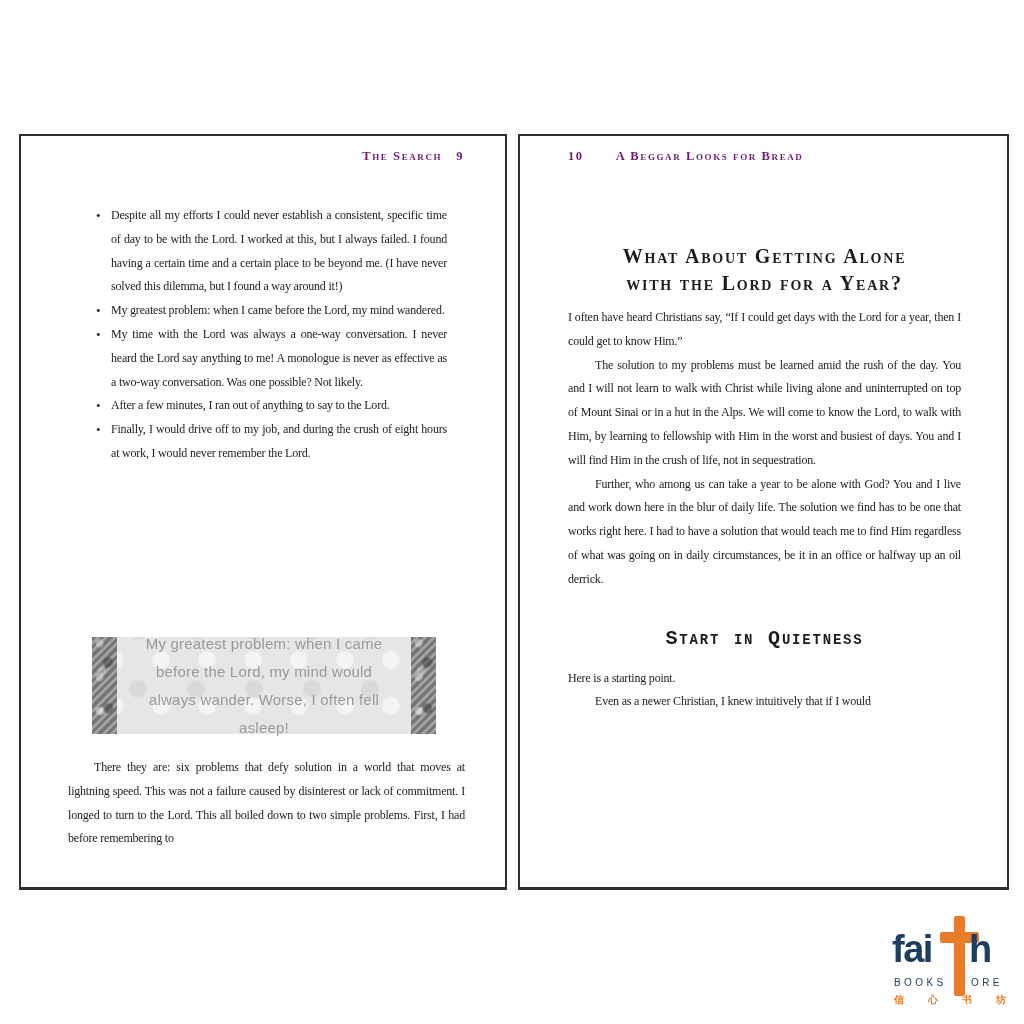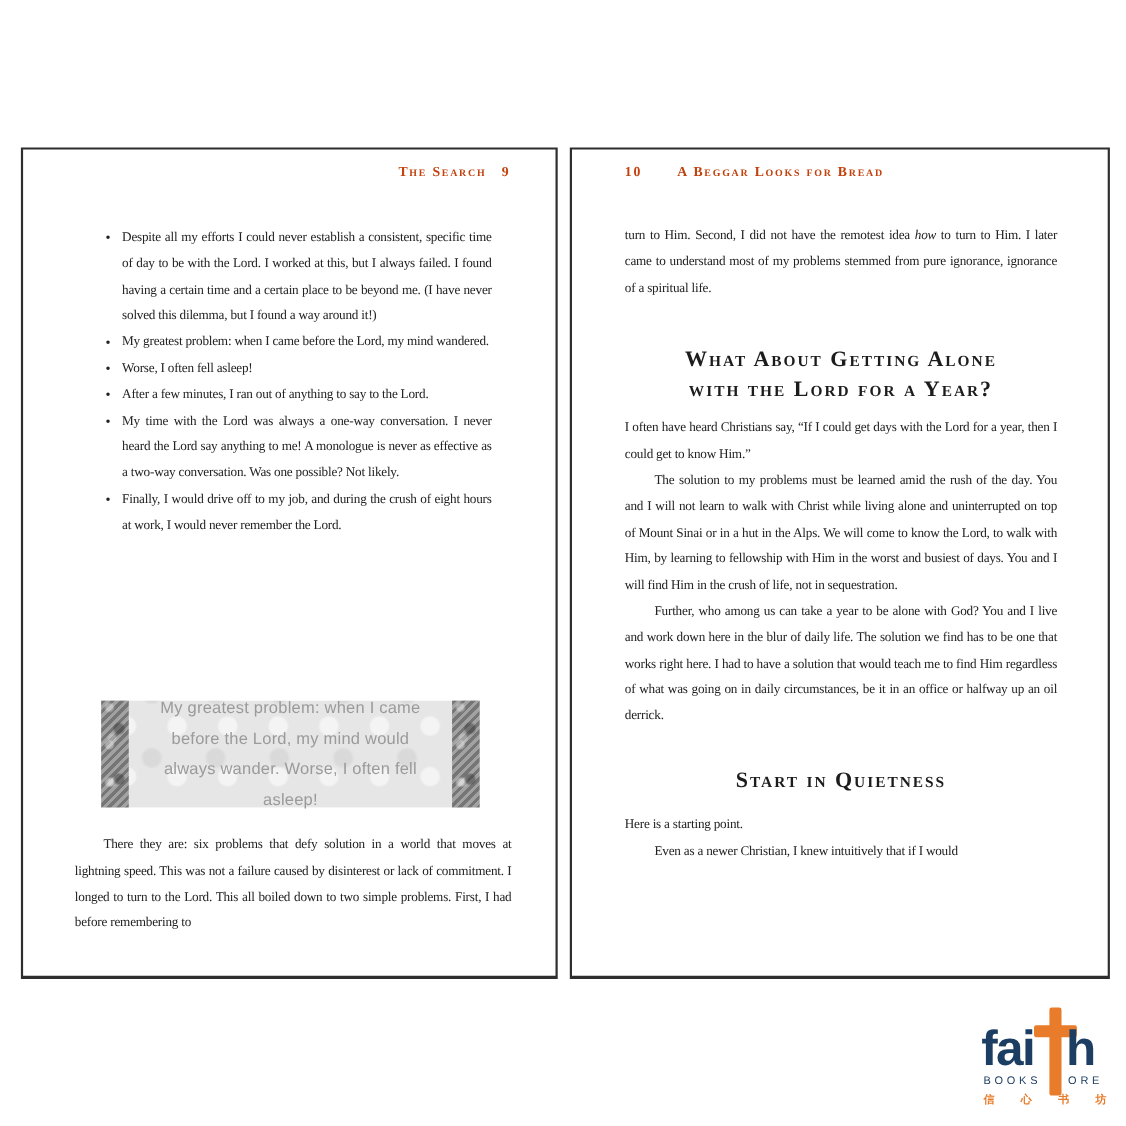--- a/index.html
+++ b/index.html
@@ -11,21 +11,21 @@
   .page {
     position:absolute; top:134px; height:756px; background:#fff;
     border:2px solid #2e2e2e; border-bottom-width:3px;
   }
   .page-left  { left:19px;  width:488px; }
   .page-right { left:518px; width:491px; }
 
   
   .running-header {
     position:absolute; top:13px; font-size:12.5px; font-weight:700;
-    font-variant-caps:small-caps; letter-spacing:1.6px; color:#c2410c;
+    font-variant-caps:small-caps; letter-spacing:1.6px; color:#701a75;
     white-space:nowrap;
   }
   .rh-left-page  { right:41px; text-align:right; }
   .rh-right-page { left:48px;  text-align:left;  }
   .rh-left-page .pno  { margin-left:14px; }
   .rh-right-page .pno { margin-right:32px; }
 
   
   .para, .bullets li {
     font-size:12px; line-height:23.8px; letter-spacing:-0.2px;
@@ -74,32 +74,32 @@
 
   
   .text-col { position:absolute; left:48px; top:66px; width:393px; }
   .text-col .para { margin:0; }
   .section-heading {
     font-size:20px; line-height:27px; font-weight:700;
     font-variant-caps:small-caps; letter-spacing:1.8px;
     text-align:center; color:#1c1c1c;
   }
   .h2-a { margin:41px 0 9px 0; }
-  .h2-b { margin:33px 0 15px 0; }
+  .h2-b { margin:33px 0 15px 0;font-family:Liberation Mono, monospace; }
   .section-heading span { display:block; }
   em.ital { font-style:italic; }
 
   
   .logo {
     position:absolute; left:891px; top:916px; width:126px; height:106px;
     font-family:"Liberation Sans", sans-serif;
   }
   .logo-word {
     position:absolute; top:14px; line-height:1; font-weight:700;
-    font-size:45px; letter-spacing:-1.5px; color:#1d3e63;
+    font-size:38px; letter-spacing:-1.5px; color:#1d3e63;
   }
   .logo-fai { left:1px; }
   .logo-h   { left:78px; }
   .cross { position:absolute; left:0; top:0; width:100%; height:100%; }
   .cross-v {
     position:absolute; left:63px; top:0; width:11px; height:80px;
     background:#e87c2a; border-radius:2px;
   }
   .cross-h {
     position:absolute; left:49px; top:16px; width:39px; height:11px;
@@ -123,42 +123,40 @@
 <div class="canvas">
 
   <section class="page page-left">
     <header class="running-header rh-left-page">
       <span>The Search</span><span class="pno">9</span>
     </header>
 
     <ul class="bullets">
       <li>Despite all my efforts I could never establish a consistent, specific time of day to be with the Lord. I worked at this, but I always failed. I found having a certain time and a certain place to be beyond me. (I have never solved this dilemma, but I found a way around it!)</li>
       <li>My greatest problem: when I came before the Lord, my mind wandered.</li>
-      <li>Worse, I often fell asleep!</li>
+      <li>My time with the Lord was always a one-way conversation. I never heard the Lord say anything to me! A monologue is never as effective as a two-way conversation. Was one possible? Not likely.</li>
       <li>After a few minutes, I ran out of anything to say to the Lord.</li>
-      <li>My time with the Lord was always a one-way conversation. I never heard the Lord say anything to me! A monologue is never as effective as a two-way conversation. Was one possible? Not likely.</li>
       <li>Finally, I would drive off to my job, and during the crush of eight hours at work, I would never remember the Lord.</li>
     </ul>
 
     <div class="quote-box">
       <span class="qbar qbar-left"></span>
       <p class="quote-text">My greatest problem: when I came before the Lord, my mind would always wander. Worse, I often fell asleep!</p>
       <span class="qbar qbar-right"></span>
     </div>
 
     <p class="para closing-para indent">There they are: six problems that defy solution in a world that moves at lightning speed. This was not a failure caused by disinterest or lack of commitment. I longed to turn to the Lord. This all boiled down to two simple problems. First, I had before remembering to</p>
   </section>
 
   <section class="page page-right">
     <header class="running-header rh-right-page">
       <span class="pno">10</span><span>A Beggar Looks for Bread</span>
     </header>
 
     <div class="text-col">
-      <p class="para"><span>turn to Him. Second, I did not have the remotest idea </span><em class="ital">how</em><span> to turn to Him. I later came to understand most of my problems stemmed from pure ignorance, ignorance of a spiritual life.</span></p>
 
       <h2 class="section-heading h2-a">
         <span>What About Getting Alone</span>
         <span>with the Lord for a Year?</span>
       </h2>
 
       <p class="para">I often have heard Christians say, “If I could get days with the Lord for a year, then I could get to know Him.”</p>
       <p class="para indent">The solution to my problems must be learned amid the rush of the day. You and I will not learn to walk with Christ while living alone and uninterrupted on top of Mount Sinai or in a hut in the Alps. We will come to know the Lord, to walk with Him, by learning to fellowship with Him in the worst and busiest of days. You and I will find Him in the crush of life, not in sequestration.</p>
       <p class="para indent">Further, who among us can take a year to be alone with God? You and I live and work down here in the blur of daily life. The solution we find has to be one that works right here. I had to have a solution that would teach me to find Him regardless of what was going on in daily circumstances, be it in an office or halfway up an oil derrick.</p>
 

